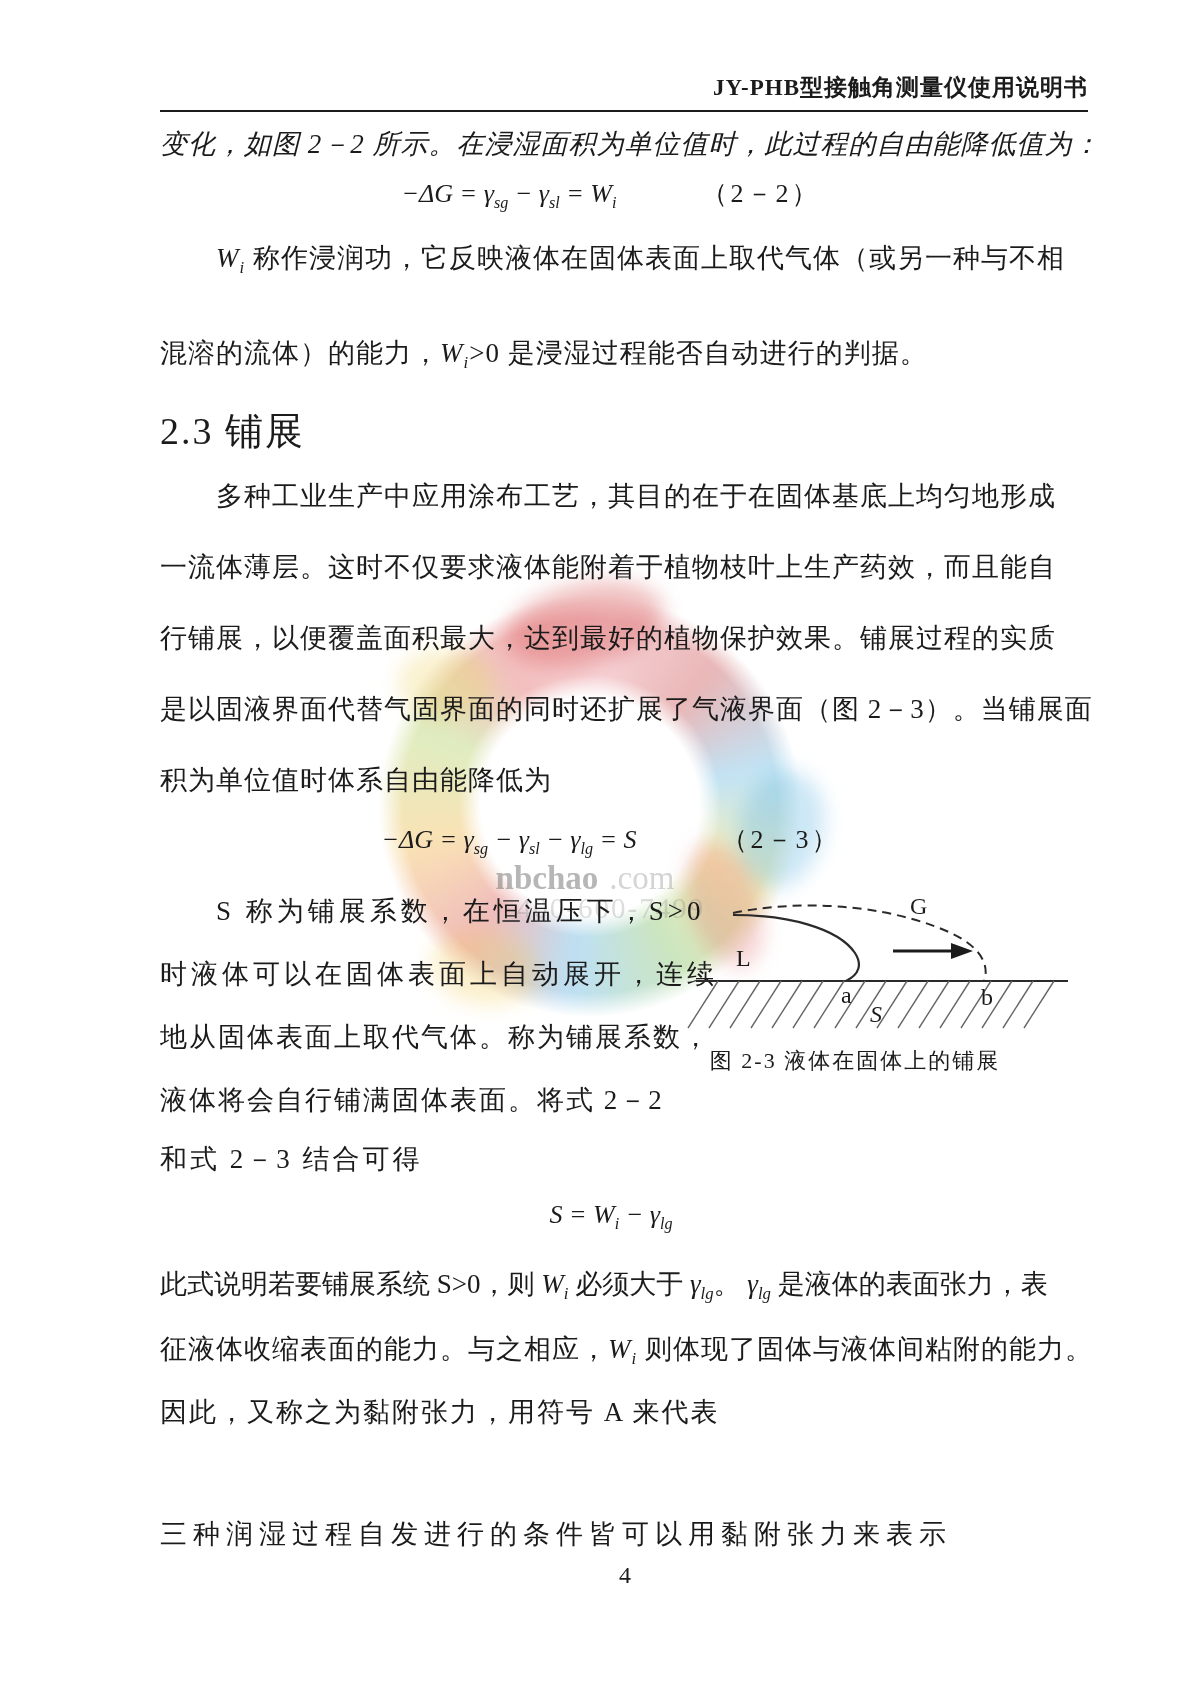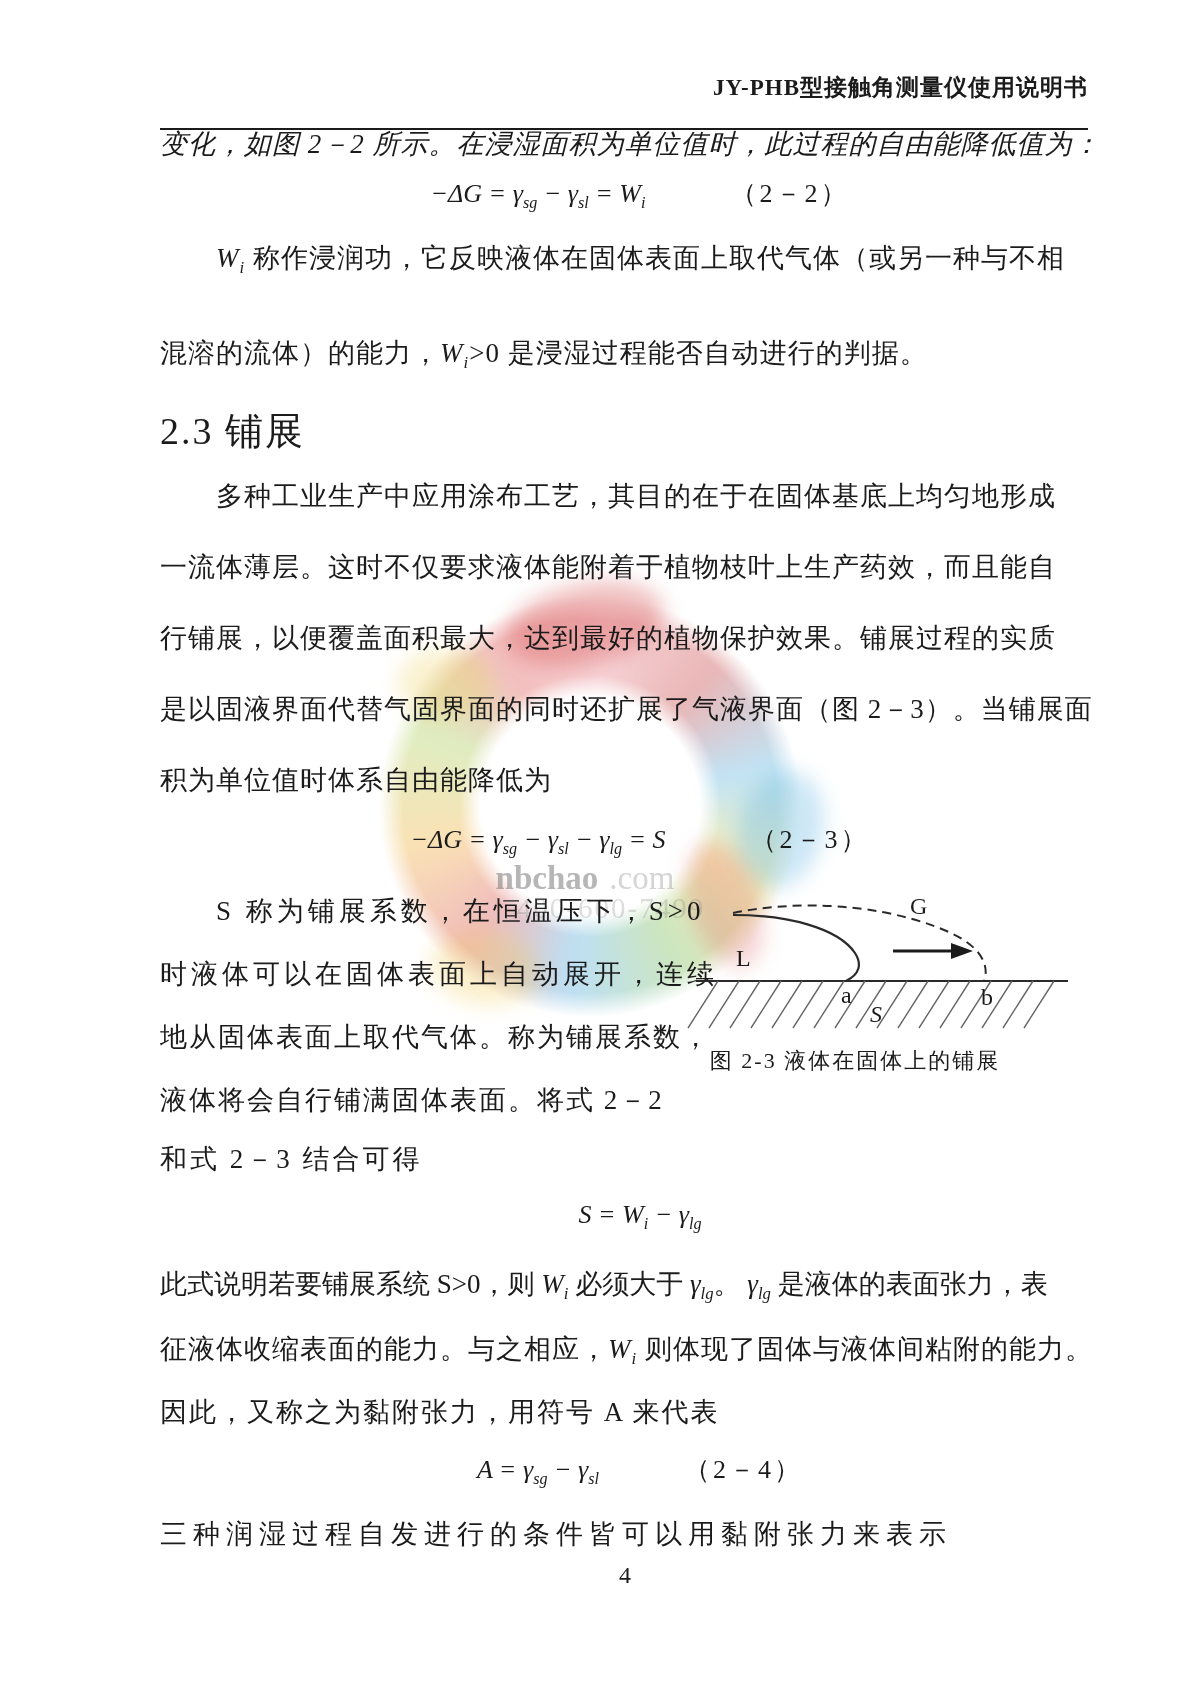--- a/index.html
+++ b/index.html
@@ -2,25 +2,25 @@
 <html><head>
 <meta charset="utf-8">
 <style>
   html,body{margin:0;padding:0;background:#ffffff;}
   .page{position:relative;width:1200px;height:1697px;background:#fff;overflow:hidden;
         font-family:"Liberation Serif",serif;color:#1b1b1b;}
   .abs{position:absolute;}
   .line{font-size:27px;letter-spacing:1px;white-space:nowrap;line-height:36px;}
   .indent{padding-left:56px;}
   .heading{font-size:38px;letter-spacing:2px;}
-  .eqline{left:175px;width:930px;text-align:center;font-size:26px;white-space:nowrap;}
+  .eqline{left:146px;width:930px;text-align:center;font-size:26px;white-space:nowrap;}
   .m{font-family:"Liberation Serif",serif;font-style:italic;}
   sub{font-size:0.62em;font-style:italic;line-height:0;}
   .eqnum{margin-left:85px;letter-spacing:3px;font-style:normal;}
-  .header{left:160px;top:72px;width:928px;border-bottom:2px solid #1b1b1b;padding-bottom:25px;
+  .header{left:160px;top:72px;width:928px;border-bottom:2px solid #1b1b1b;padding-bottom:7px;
           text-align:right;font-weight:bold;font-size:23px;letter-spacing:1px;}
   .caption{left:640px;top:1046px;width:430px;text-align:center;font-size:22px;letter-spacing:2px;}
   .pagenum{left:160px;top:1562px;width:930px;text-align:center;font-size:24px;}
   
   .wm{z-index:0;}
   .content{z-index:1;}
   .wm-ring{left:372px;top:588px;width:436px;height:436px;border-radius:50%;
     background:conic-gradient(from -30deg,#e15757,#e98b95,#c94343,#5fb9e6,#ecd94f,#7cbe57,
                #54aee3,#d95252,#f2b53f,#abd25e,#e15757);
     -webkit-mask:radial-gradient(closest-side,transparent 50%,#000 60%,#000 86%,transparent 97%);
@@ -108,20 +108,17 @@
   <div class="abs content caption">图 2-3  液体在固体上的铺展</div>
 
   <div class="abs content eqline" style="top:1200px;">
     <span><span class="m">S = W</span><sub class="m">i</sub><span class="m"> − γ</span><sub class="m">lg</sub></span>
   </div>
 
   <div class="abs content line" style="left:160px;top:1266px;letter-spacing:0;"><span>此式说明若要铺展系统 S&gt;0，则 </span><span class="m">W</span><sub class="m">i</sub><span> 必须大于 </span><span class="m">γ</span><sub class="m">lg</sub><span>。 </span><span class="m">γ</span><sub class="m">lg</sub><span> 是液体的表面张力，表</span></div>
   <div class="abs content line" style="left:160px;top:1331px;"><span>征液体收缩表面的能力。与之相应，</span><span class="m">W</span><sub class="m">i</sub><span> 则体现了固体与液体间粘附的能力。</span></div>
   <div class="abs content line" style="left:160px;top:1394px;letter-spacing:2px;"><span>因此，又称之为黏附张力，用符号 A 来代表</span></div>
 
-  <div class="abs content eqline" style="top:1452px;">
-    <span><span class="m">A = γ</span><sub class="m">sg</sub><span class="m"> − γ</span><sub class="m">sl</sub></span><span class="eqnum">（2－4）</span>
-  </div>
 
   <div class="abs content line" style="left:160px;top:1516px;letter-spacing:6px;"><span>三种润湿过程自发进行的条件皆可以用黏附张力来表示</span></div>
 
   <div class="abs content pagenum">4</div>
 </div>
 
 </body></html>

